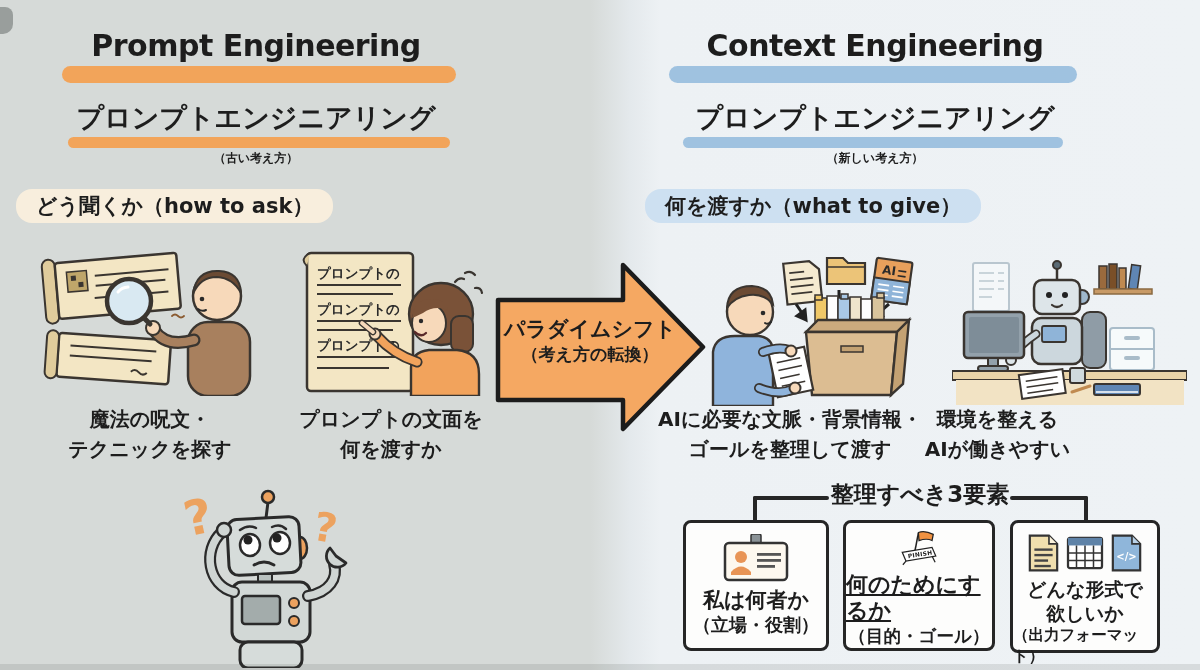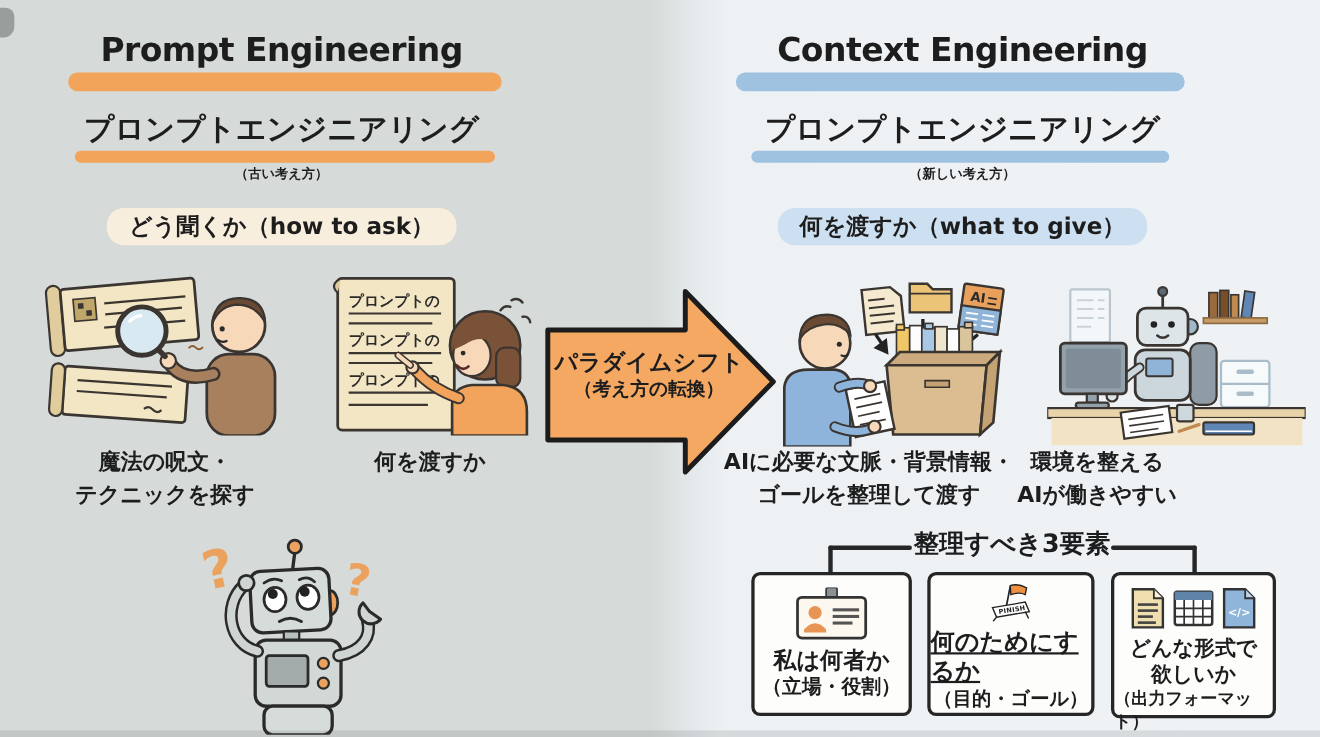--- a/index.html
+++ b/index.html
@@ -11,21 +11,21 @@
   }
   .abs { position:absolute; }
 
   
   .ttl-wrap { position:absolute; text-align:center; }
   .ttl-en { position:relative; z-index:2; font-size:30px; font-weight:700; letter-spacing:-0.5px; line-height:48px; }
   .hl-bar { position:absolute; z-index:1; height:17px; border-radius:9px; }
   .sub-jp { position:relative; z-index:2; font-size:27px; font-weight:700; line-height:34px; }
   .hl-bar2 { position:absolute; z-index:1; height:11px; border-radius:6px; }
   .note { position:absolute; text-align:center; font-size:12px; font-weight:700; }
-  .badge-row { position:absolute; display:flex; justify-content:center; }
+  .badge-row { position:absolute; display:flex; }
   .badge { display:inline-block; padding:3px 20px; border-radius:16px; font-size:21px; font-weight:700; white-space:nowrap; }
 
   .cap { position:absolute; text-align:center; font-weight:700; font-size:20px; line-height:30px; }
 
   
   .arrow-text { position:absolute; text-align:center; z-index:3; }
   .arrow-l1 { font-size:21px; font-weight:700; line-height:26px; }
   .arrow-l2 { font-size:17px; font-weight:700; line-height:24px; }
 
   
@@ -129,20 +129,21 @@
         <line x1="80" y1="86" x2="69" y2="77" stroke="#f7d9ba" stroke-width="3.8" stroke-linecap="round"></line>
       </g>
       <g stroke="#3a3530" stroke-width="2.2" fill="none" stroke-linecap="round">
         <path d="M162 36 q4 -5 9 -3"></path>
           <path d="M172 27 q6 -3 10 2"></path>
           <path d="M182 42 q6 -1 7 5"></path>
       </g>
     </svg>
 
     <div class="cap" style="left:296px; top:404px; width:190px;">
+      <div>プロンプトの文面を</div>
       <div>何を渡すか</div>
     </div>
 
     <svg class="abs" style="left:178px; top:476px;" width="185" height="192" viewBox="0 0 185 192">
       <text x="6" y="58" font-size="48" font-weight="700" fill="#eca25f" transform="rotate(-12 20 40)">?</text>
       <text x="136" y="66" font-size="40" font-weight="700" fill="#eca25f" transform="rotate(10 150 50)">?</text>
       <g>
         <line x1="88" y1="42" x2="90" y2="26" stroke="#2a2a2a" stroke-width="3"></line>
         <circle cx="90" cy="21" r="6" fill="#eca25f" stroke="#2a2a2a" stroke-width="2.5"></circle>
         <ellipse cx="122" cy="72" rx="7" ry="11" fill="#eca25f" stroke="#2a2a2a" stroke-width="2.5"></ellipse>

